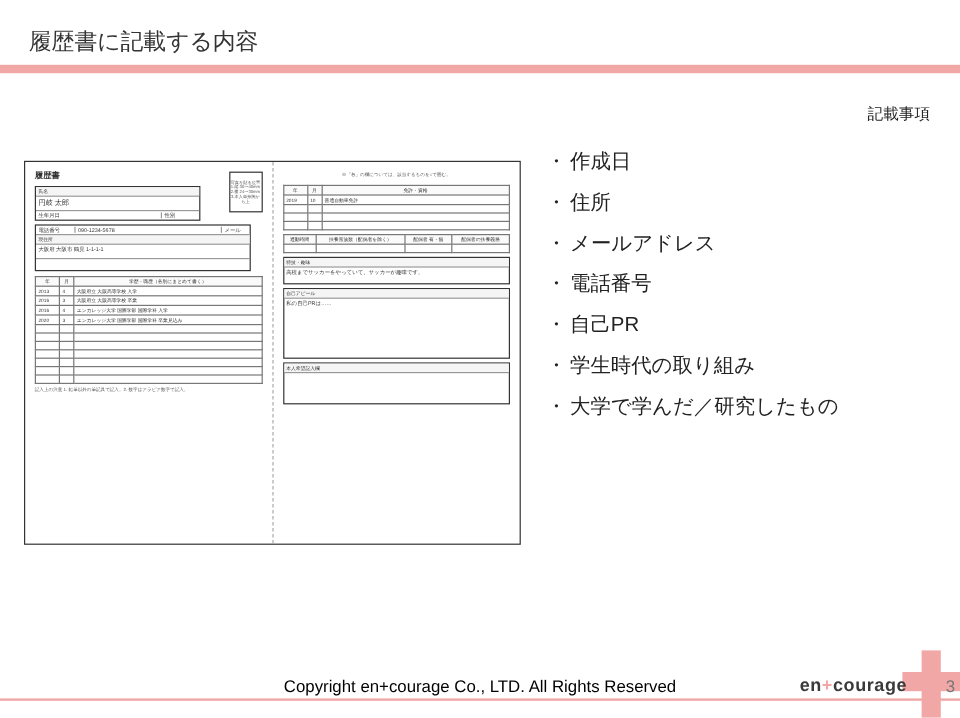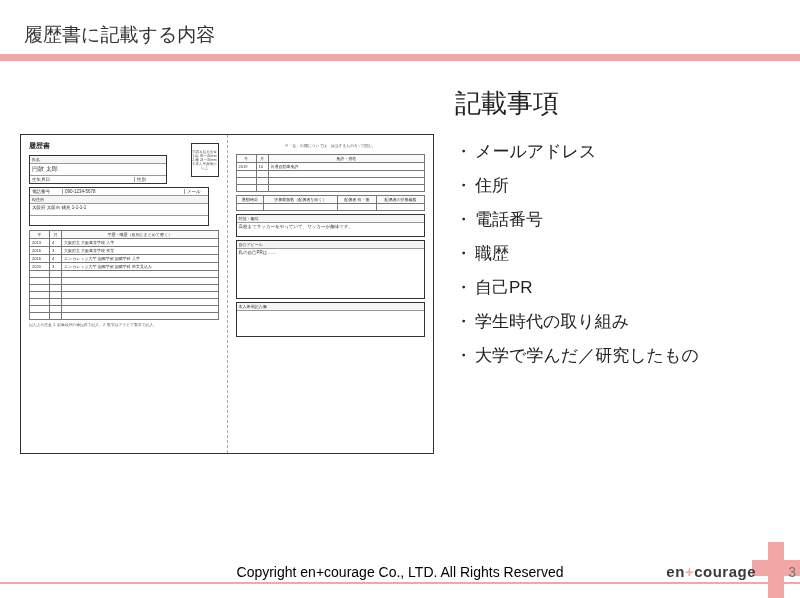--- a/index.html
+++ b/index.html
@@ -45,21 +45,21 @@
   .hdr { background: #f5f5f5; font-size: 4px; }
   table.grid { width: 100%; border-collapse: collapse; }
   table.grid th, table.grid td { border: .5px solid #777; font-size: 4px; padding: 1px 2px; height: 7px; }
   table.grid th { font-weight: 400; background: #fafafa; }
   .note { font-size: 3.8px; color: #555; margin-top: 2px; }
 
   
   .list-wrap {
     position: absolute; left: 455px; top: 0; width: 320px;
   }
-  .list-title { font-size: 26px; font-weight: 400; margin-bottom: 14px; }
+  .list-title { font-size: 13px; font-weight: 400; margin-bottom: 14px; text-align: right; }
   .list { list-style: none; }
   .list li {
     font-size: 17px; line-height: 2.0; padding-left: 20px; position: relative;
   }
   .list li::before {
     content: "・"; position: absolute; left: 0; top: 0;
   }
 
   
   .footer-bar {
@@ -255,24 +255,24 @@
       <div class="block">
         <div class="row hdr">本人希望記入欄</div>
         <div class="row" style="min-height:26px"></div>
       </div>
     </div>
   </div>
 
   <div class="list-wrap">
     <div class="list-title">記載事項</div>
     <ul class="list">
+      <li>作成日</li>
+      <li>住所</li>
       <li>メールアドレス</li>
-      <li>住所</li>
       <li>電話番号</li>
-      <li>職歴</li>
       <li>自己PR</li>
       <li>学生時代の取り組み</li>
       <li>大学で学んだ／研究したもの</li>
     </ul>
   </div>
 </div>
 
 <div class="cross-v"></div>
 <div class="cross-h"></div>
 <div class="footer-bar"></div>

